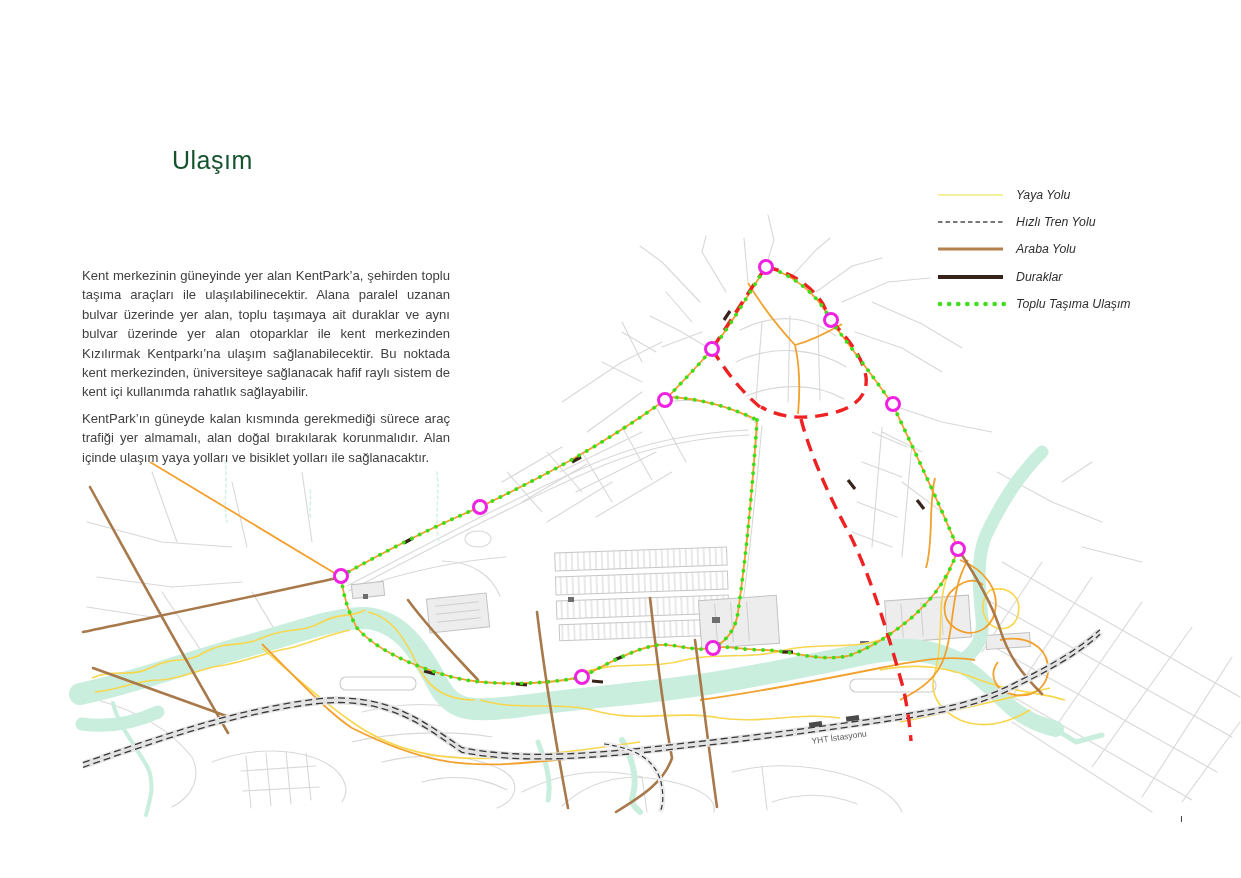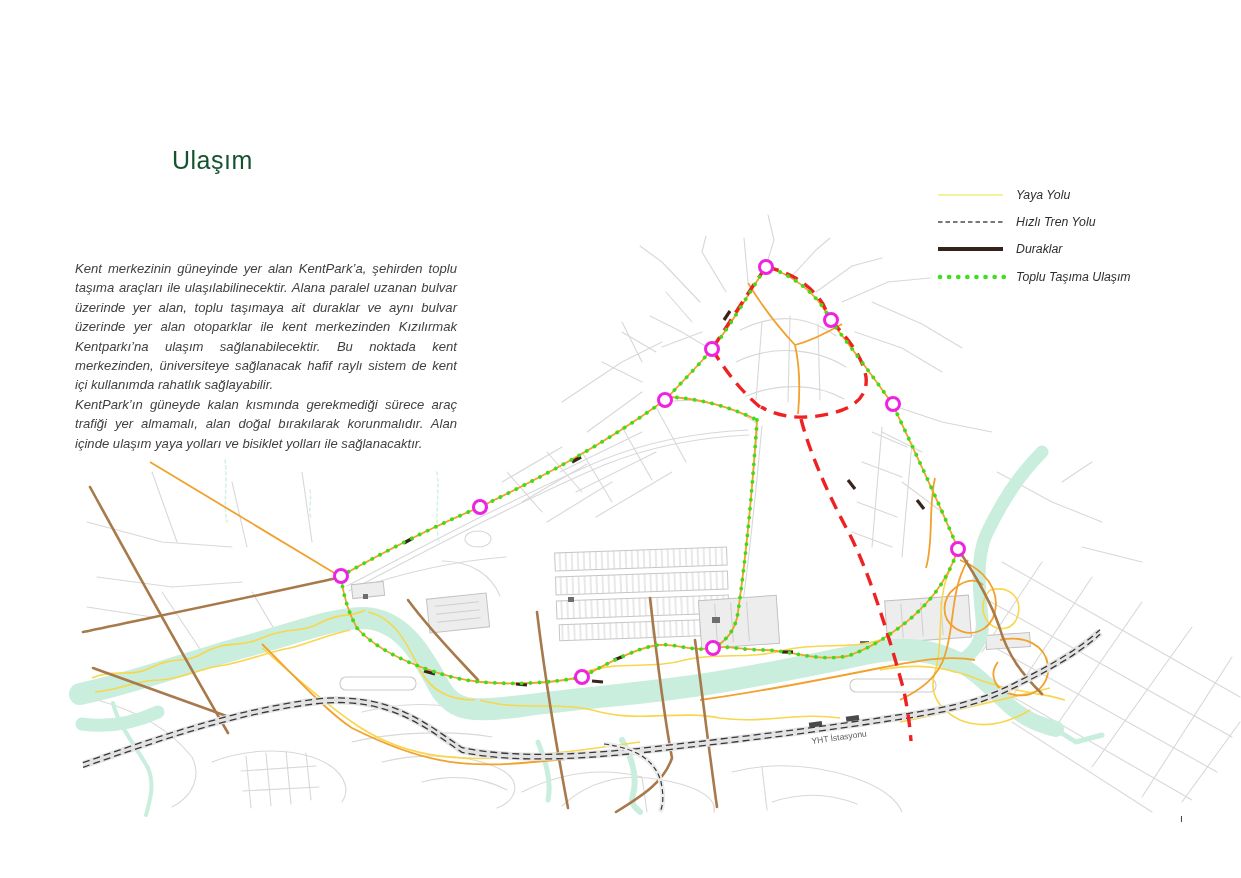--- a/index.html
+++ b/index.html
@@ -3,21 +3,21 @@
 <meta charset="utf-8">
 <style>
   html,body{margin:0;padding:0;background:#ffffff;}
   body{width:1241px;height:878px;position:relative;overflow:hidden;
        font-family:"Liberation Sans",sans-serif;}
   #map-svg{position:absolute;left:0;top:0;z-index:1;}
   .overlay{position:absolute;z-index:2;}
   #page-title{left:172px;top:146px;font-size:25px;color:#dc3550;letter-spacing:.5px;}
   #intro-block{left:75px;top:259px;width:382px;color:#414141;font-size:13.1px;
                line-height:19.4px;text-align:justify;}
-  #intro-block p{margin:0;font-style:italic;}
+  #intro-block p{margin:7px;}
   #legend{left:935px;top:181px;width:240px;font-style:italic;}
   .legend-row{display:flex;align-items:center;height:27.3px;}
   .legend-swatch{width:72px;height:16px;flex:0 0 72px;margin-right:9px;}
   .legend-label{font-size:12.3px;color:#2e2e2e;white-space:nowrap;}
 </style>
 </head>
 <body>
 
 <svg id="map-svg" width="1241" height="878" viewBox="0 0 1241 878">
   <defs>
@@ -283,20 +283,26 @@
   </div>
 
 
   <div class="legend-row">
     <svg class="legend-swatch" viewBox="0 0 72 16">
       <line x1="3" y1="8" x2="68" y2="8" stroke="#4c4c4c" stroke-width="1.5" stroke-dasharray="4.5 3"></line>
       </svg>
     <span class="legend-label">Hızlı Tren Yolu</span>
   </div>
 
+  <div class="legend-row">
+    <svg class="legend-swatch" viewBox="0 0 72 16">
+      <line x1="3" y1="8" x2="68" y2="8" stroke="#b3804e" stroke-width="3.2"></line>
+      </svg>
+    <span class="legend-label">Araba Yolu</span>
+  </div>
 
   <div class="legend-row">
     <svg class="legend-swatch" viewBox="0 0 72 16">
       <line x1="3" y1="8" x2="68" y2="8" stroke="#35221a" stroke-width="4"></line>
       </svg>
     <span class="legend-label">Duraklar</span>
   </div>
 
 
   <div class="legend-row">

